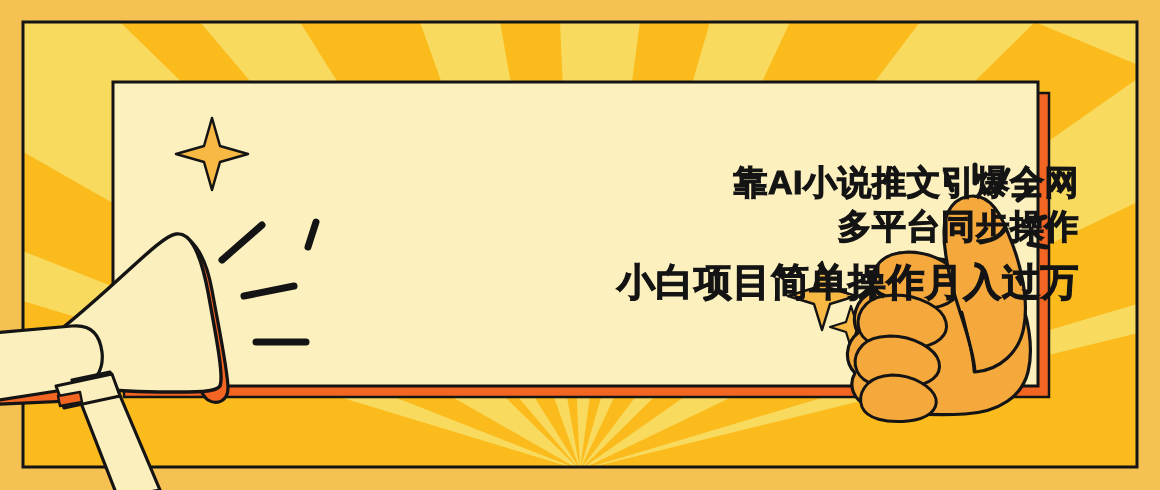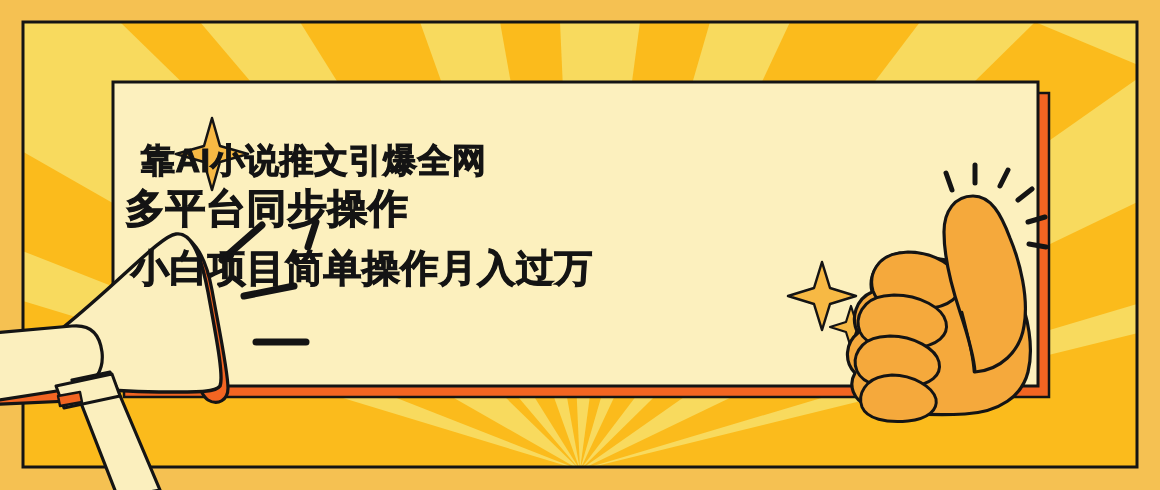--- a/index.html
+++ b/index.html
@@ -22,40 +22,41 @@
     left: 0;
     width: 1160px;
     height: 490px;
   }
   #svg-root { display: block; }
 
   
   #headline {
     position: absolute;
     left: 113px;
-    top: 64px;
+    top: 82px;
     width: 925px;
     height: 304px;
     display: flex;
     flex-direction: column;
-    align-items: flex-start;
+    align-items: flex-end;
     justify-content: center;
     pointer-events: none;
+    padding-left: 41px;
   }
   .headline-line {
     color: #141414;
     font-weight: bold;
     letter-spacing: 0.5px;
     white-space: nowrap;
     line-height: 1.28;
     -webkit-text-stroke: 1.1px #141414;
     text-align: center;
   }
   .line-1 { font-size: 34px; margin-left: 28px; }
-  .line-2 { font-size: 40px; margin-left: 12px; }
+  .line-2 { font-size: 34px; margin-left: 12px; }
   .line-3 { font-size: 38px; margin-left: 18px; margin-top: 10px; }
 </style>
 </head>
 <body>
 
 <div id="stage">
 
   <svg id="svg-root" class="layer" viewBox="0 0 1160 490" width="1160" height="490" xmlns="http://www.w3.org/2000/svg">
 
     <defs>

